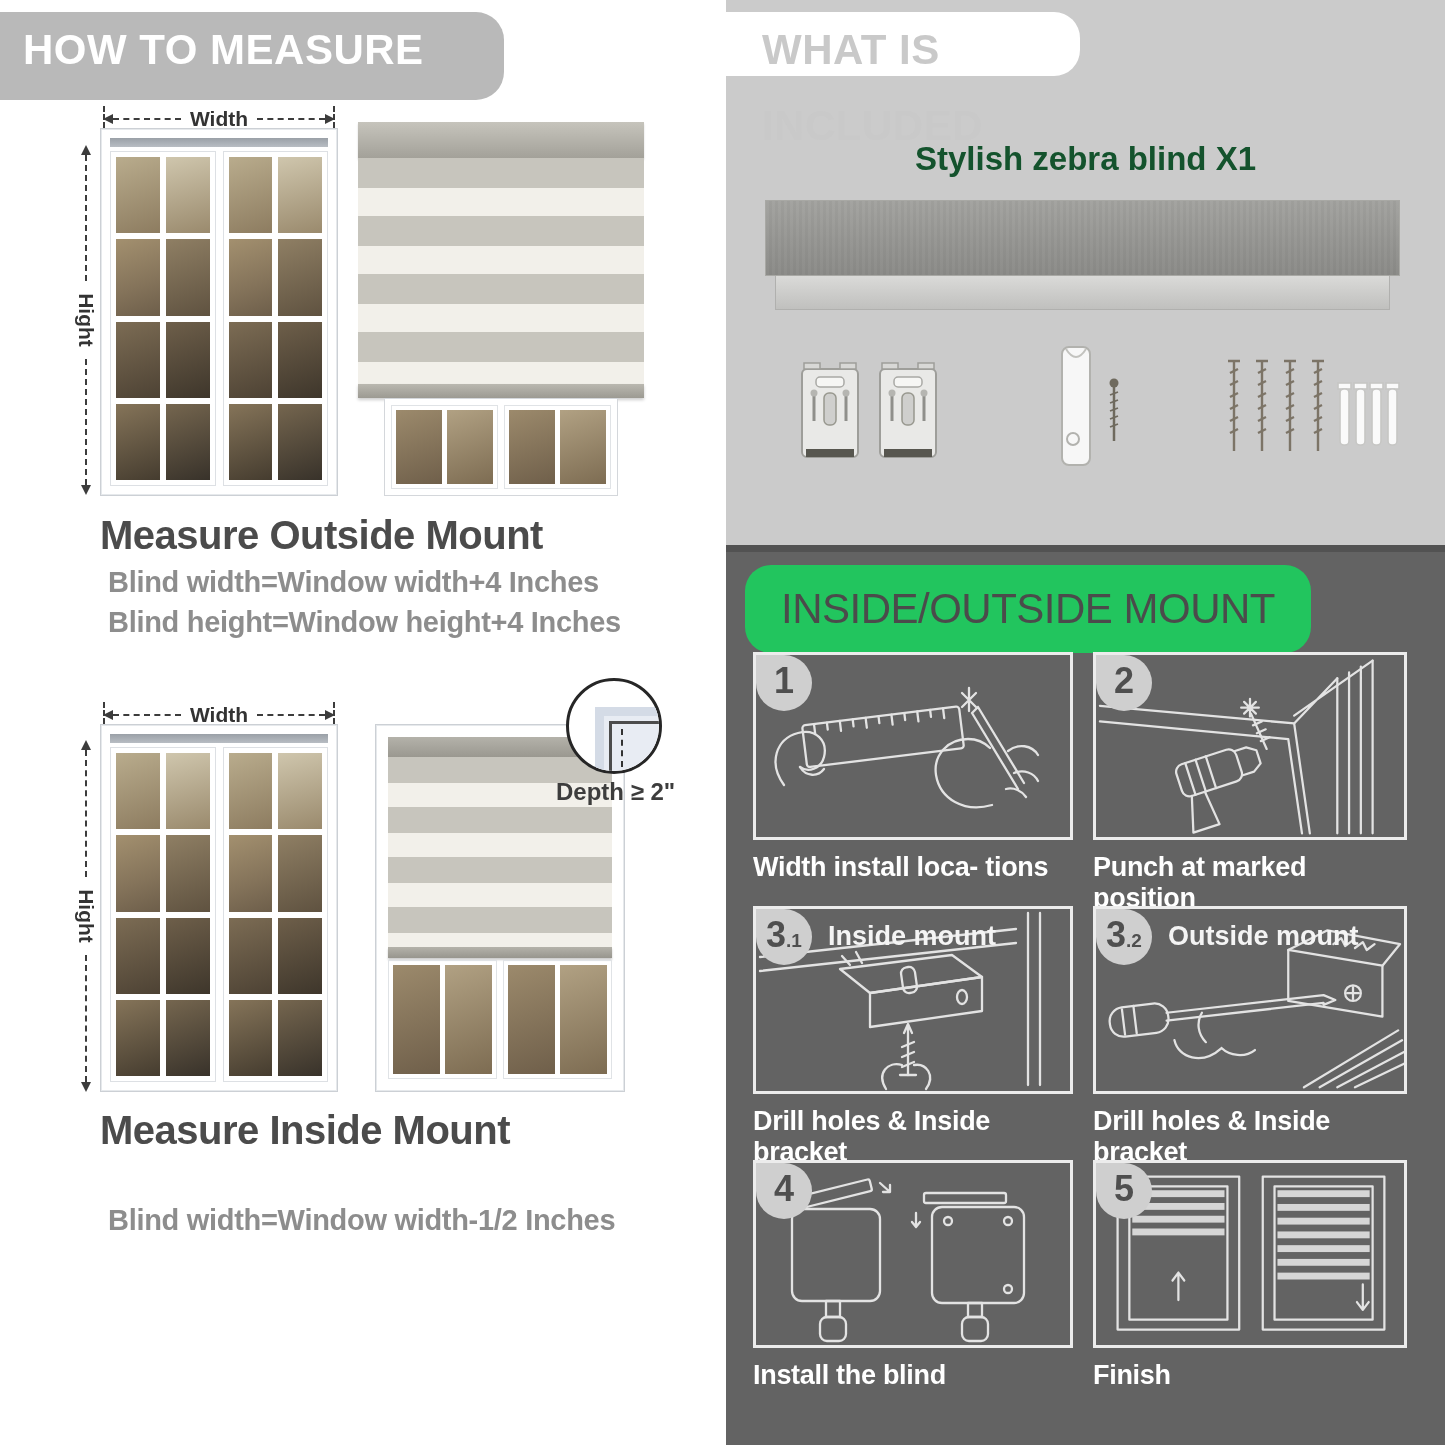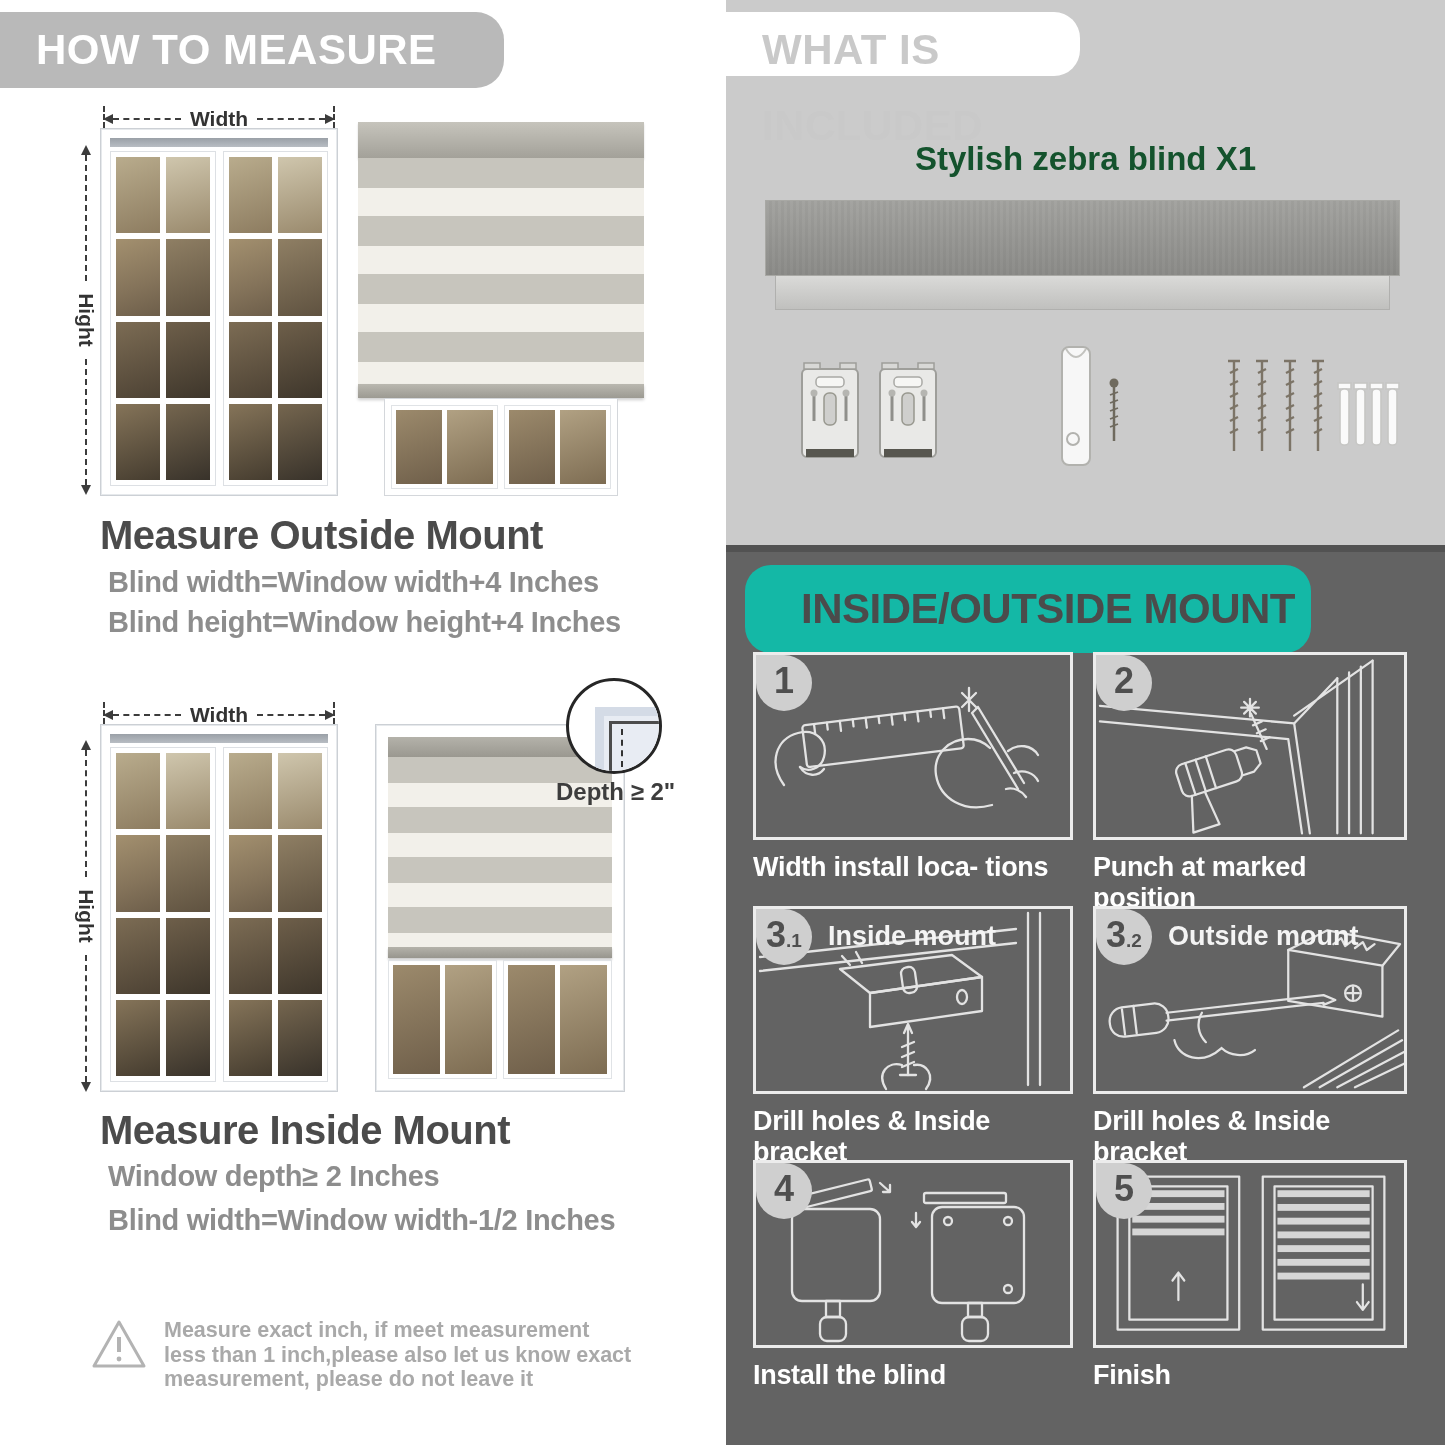--- a/index.html
+++ b/index.html
@@ -1,22 +1,22 @@
 <!DOCTYPE html>
 <html><head>
 <meta charset="utf-8">
 <style>
   html,body{margin:0;padding:0;background:#fff;}
   .page{position:relative;width:1445px;height:1445px;overflow:hidden;
         font-family:"Liberation Sans",sans-serif;}
   
   .left-col{position:absolute;left:0;top:0;width:726px;height:1445px;background:#fff;}
-  .banner{position:absolute;left:0;top:12px;width:504px;height:76px;background:#b9b9b9;
+  .banner{position:absolute;left:0;top:12px;width:504px;height:88px;background:#b9b9b9;
           border-radius:0 28px 28px 0;color:#fff;font-size:42px;font-weight:bold;
-          line-height:76px;padding-left:36px;letter-spacing:.5px;box-sizing:border-box;}
+          line-height:76px;padding-left:23px;letter-spacing:.5px;box-sizing:border-box;}
   .sec-title{position:absolute;font-size:40px;font-weight:bold;color:#4b4b4b;letter-spacing:-.5px;}
   .sec-line{position:absolute;font-size:29px;font-weight:bold;color:#8d8d8d;letter-spacing:-.3px;margin-left:8px;}
 
   
   .measure-h{position:absolute;display:flex;align-items:center;height:18px;}
   .measure-h::before,.measure-h::after{content:"";position:absolute;top:-4px;height:30px;border-left:2px dashed #3c3c3c;}
   .measure-h::before{left:0;} .measure-h::after{right:0;}
   .mh-dash{flex:1;border-top:2px dashed #3c3c3c;height:0;}
   .mh-label{padding:0 9px;font-size:21px;font-weight:bold;color:#333;}
   .arr-l{width:0;height:0;border-top:5px solid transparent;border-bottom:5px solid transparent;border-right:10px solid #3c3c3c;}
@@ -84,22 +84,22 @@
   .cassette-main{position:absolute;left:39px;top:200px;width:635px;height:76px;
                  background:repeating-linear-gradient(90deg,#c9c9c7 0 3px,#c2c2c0 3px 6px),linear-gradient(#d0d0ce,#b2b2b0);
                  background-blend-mode:multiply;border:1px solid #a8a8a4;box-sizing:border-box;}
   .cassette-sub{position:absolute;left:49px;top:276px;width:615px;height:34px;
                 background:linear-gradient(#dadad8,#c0c0be);border:1px solid #b0b0ae;border-top:none;box-sizing:border-box;}
   .inc-items{position:absolute;left:0;top:335px;width:719px;height:140px;}
   .inc-icon{position:absolute;bottom:0;}
   .inc-label{position:absolute;top:462px;font-size:29px;font-weight:bold;color:#7b7b7b;text-align:center;}
 
   .mount{position:absolute;left:0;top:545px;width:719px;height:900px;background:#636363;border-top:7px solid #525252;box-sizing:border-box;}
-  .mount-header{position:absolute;left:19px;top:13px;width:566px;height:88px;background:#14b8a6;border-radius:26px;
-                color:#4b4b4b;font-size:42px;font-weight:bold;line-height:88px;padding-left:56px;
+  .mount-header{position:absolute;left:19px;top:13px;width:566px;height:88px;background:#22c55e;border-radius:26px;
+                color:#4b4b4b;font-size:42px;font-weight:normal;line-height:88px;padding-left:36px;
                 box-sizing:border-box;letter-spacing:-.5px;}
   .steps{position:absolute;left:27px;top:100px;display:grid;grid-template-columns:320px 314px;column-gap:20px;grid-auto-rows:254px;}
   .step-panel{position:relative;height:188px;border:3px solid #ececec;box-sizing:border-box;}
   .step-badge{position:absolute;left:0;top:0;width:56px;height:56px;background:#cfcfcf;
               border-radius:0 50% 50% 50%;color:#4f4f4f;text-align:center;line-height:52px;z-index:2;}
   .step-num{font-size:36px;font-weight:bold;}
   .step-sub{font-size:19px;font-weight:bold;}
   .step-title{position:absolute;left:72px;top:12px;font-size:27px;font-weight:bold;color:#f4f4f4;z-index:2;}
   .step-caption{margin-top:12px;font-size:27px;font-weight:bold;color:#fff;letter-spacing:-.3px;}
   .step-art{position:absolute;left:0;top:0;width:100%;height:100%;}
@@ -240,31 +240,22 @@
     </div>
 
     <div class="magnifier">
       <div class="mag-wall"></div>
       <div class="mag-line"></div>
       <div class="mag-dash"></div>
     </div>
     <div class="depth-label">Depth ≥ 2"</div>
 
     <div class="sec-title" style="left:100px;top:1108px;">Measure Inside Mount</div>
-    <div class="sec-line" style="left:100px;top:1160px;">Window depth≥ 2 Inches</div>
     <div class="sec-line" style="left:100px;top:1204px;">Blind width=Window width-1/2 Inches</div>
 
-    <div class="warning">
-      <svg width="58" height="52" viewBox="0 0 58 52">
-        <path d="M29 4 L54 48 H4 Z" fill="none" stroke="#b3b3b3" stroke-width="3" stroke-linejoin="round"></path>
-        <line x1="29" y1="19" x2="29" y2="34" stroke="#b3b3b3" stroke-width="4"></line>
-        <circle cx="29" cy="41" r="2.4" fill="#b3b3b3"></circle>
-      </svg>
-      <div class="warn-text">Measure exact inch, if meet measurement less than 1 inch,please also let us know exact measurement, please do not leave it</div>
-    </div>
   </div>
 
   <div class="right-col">
 
     <div class="included">
       <div class="inc-header">WHAT IS INCLUDED</div>
       <div class="blind-title">Stylish zebra blind X1</div>
       <div class="cassette-main"></div>
       <div class="cassette-sub"></div>
 

